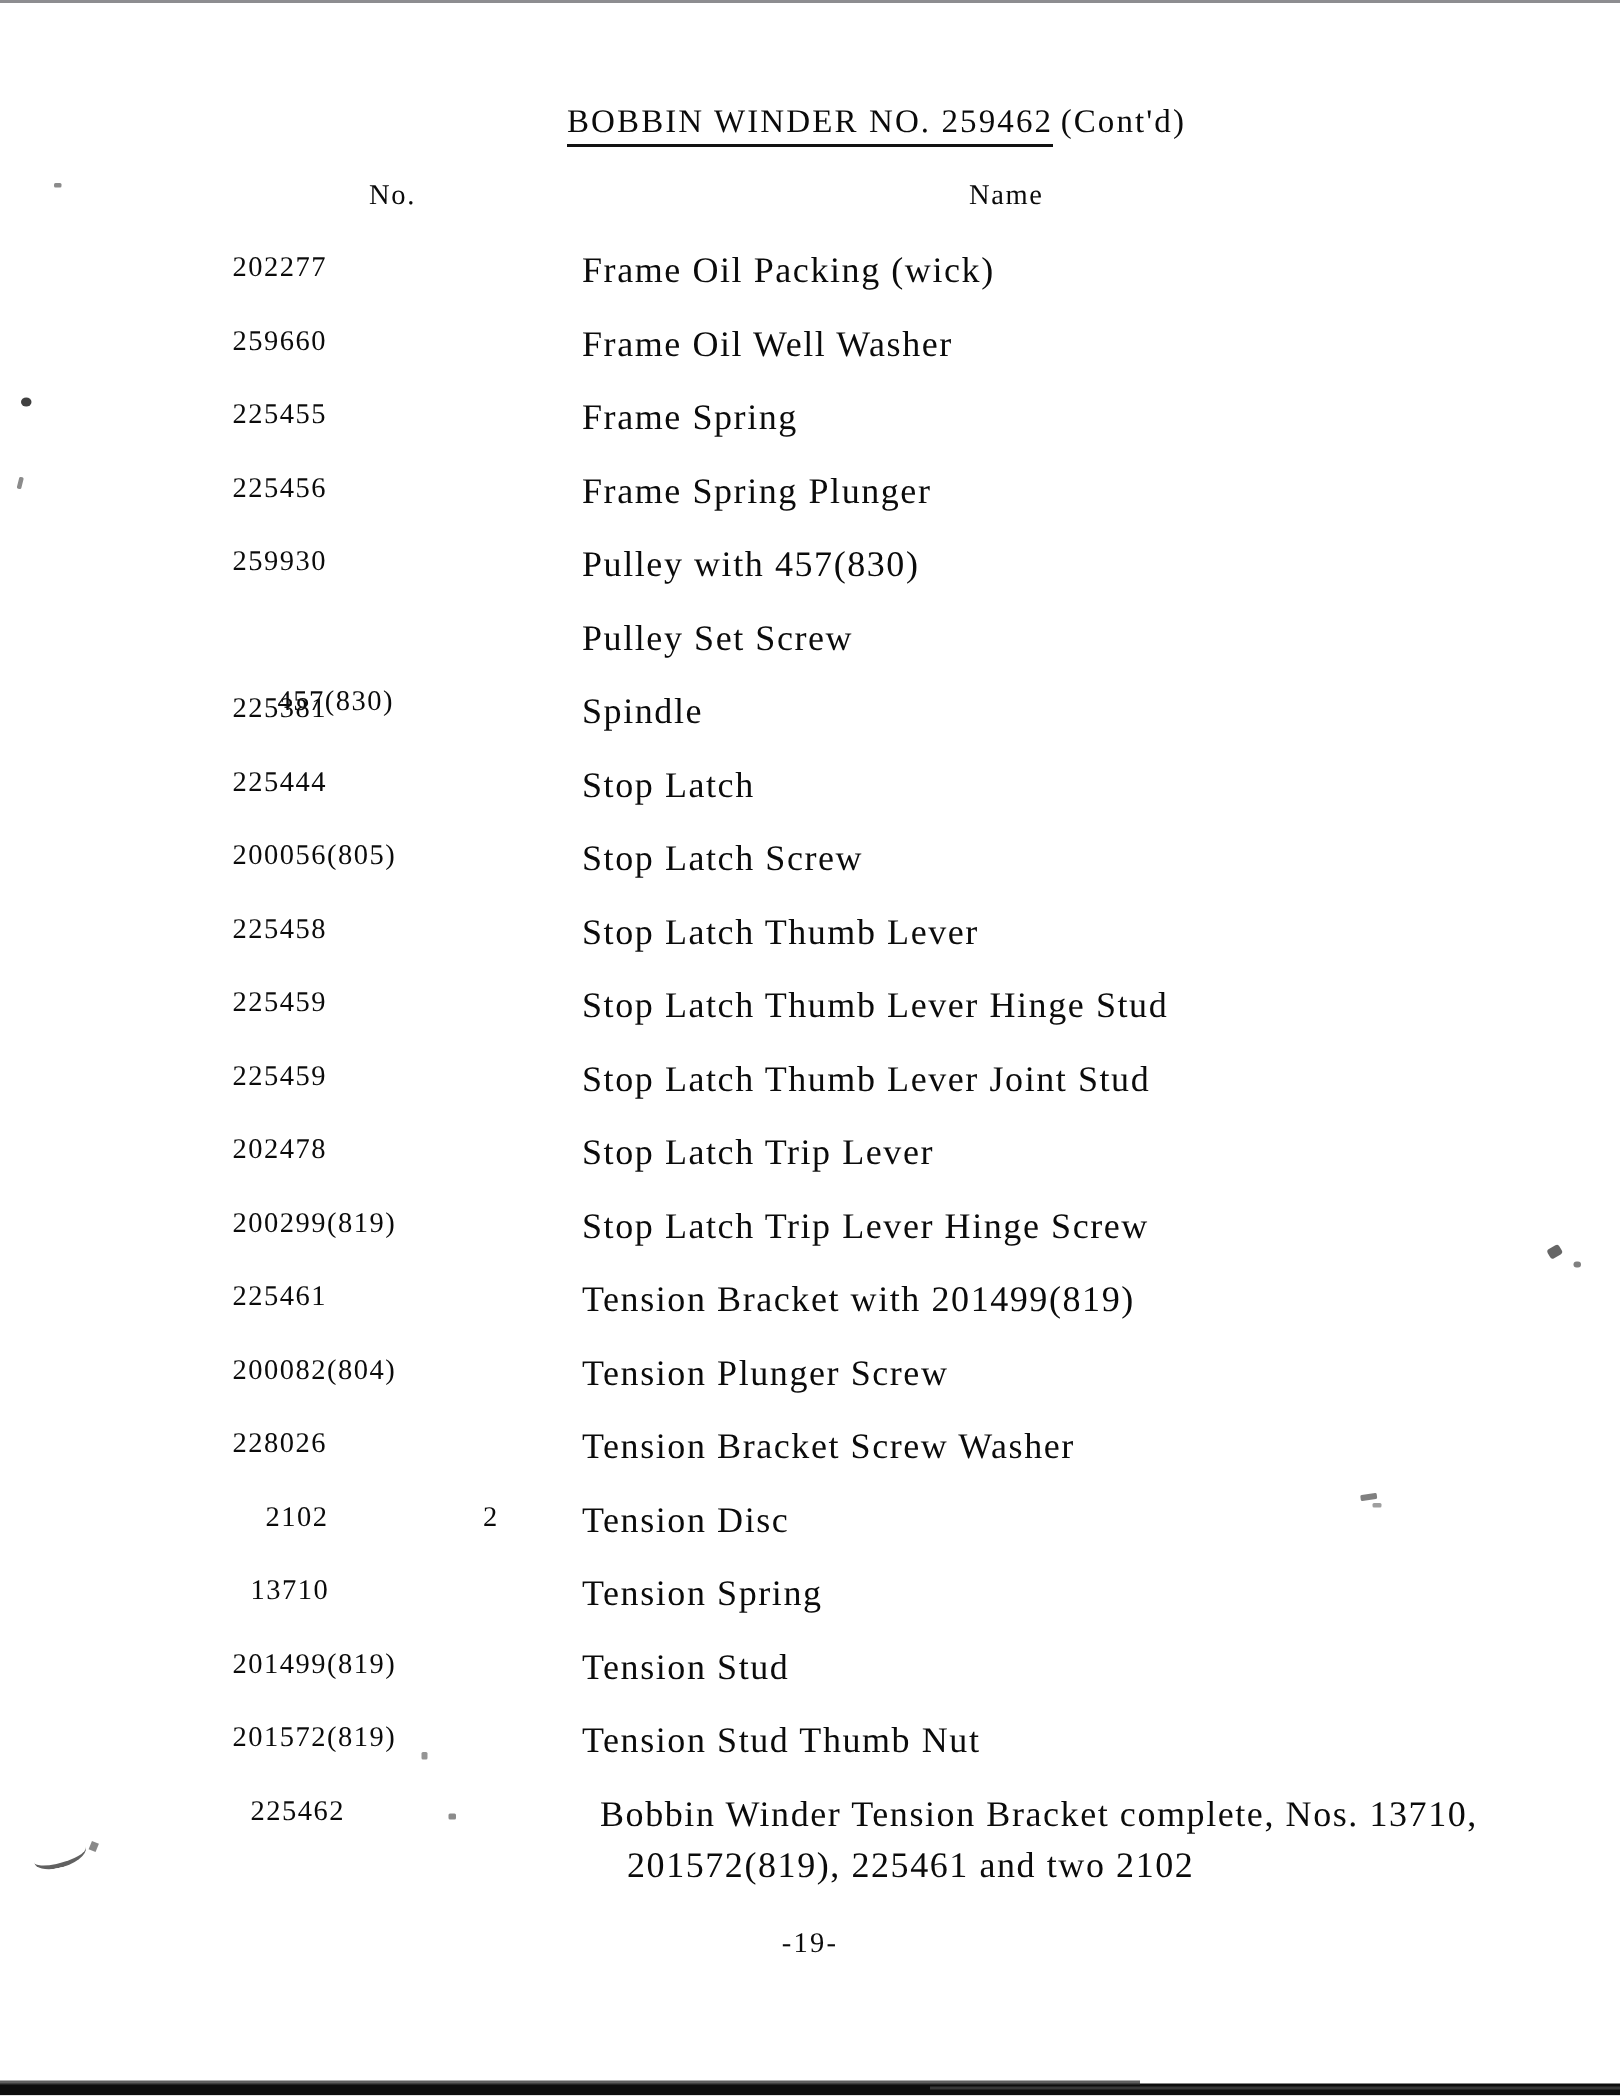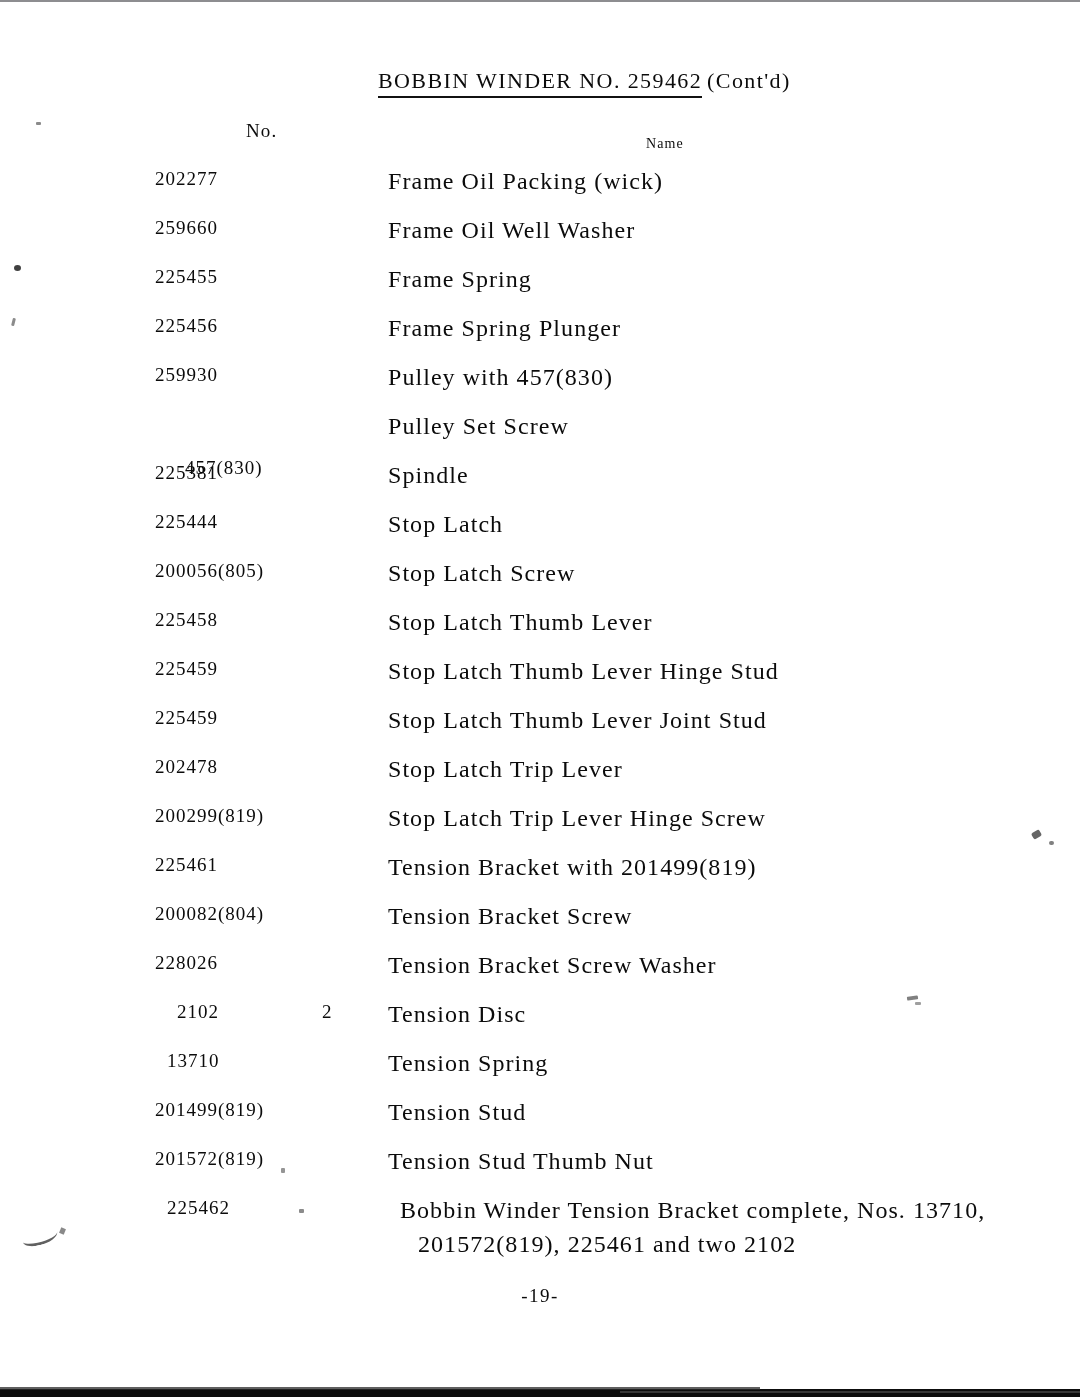--- a/index.html
+++ b/index.html
@@ -120,22 +120,22 @@
     position: absolute;
     left: 198px;
     top: 0;
     font-size: 19px;
     letter-spacing: 1.1px;
     margin-left: 48px;
   }
   .col-head-name {
     position: absolute;
     left: 646px;
-    top: 16px;
-    font-size: 14px;
+    top: 0;
+    font-size: 19px;
     letter-spacing: 1.1px;
   }
 
   
   .parts-table {
     position: absolute;
     left: 0;
     top: 168px;
     width: 1080px;
   }
@@ -291,21 +291,21 @@
       <div class="part-name">Stop Latch Trip Lever Hinge Screw</div>
     </div>
 
     <div class="part-row">
       <div class="part-no">225461</div>
       <div class="part-name">Tension Bracket with 201499(819)</div>
     </div>
 
     <div class="part-row">
       <div class="part-no">200082(804)</div>
-      <div class="part-name">Tension Bracket Screw</div>
+      <div class="part-name">Tension Plunger Screw</div>
     </div>
 
     <div class="part-row">
       <div class="part-no">228026</div>
       <div class="part-name">Tension Bracket Screw Washer</div>
     </div>
 
     <div class="part-row">
       <div class="part-no indent-a">2102</div>
       <div class="part-qty">2</div>

